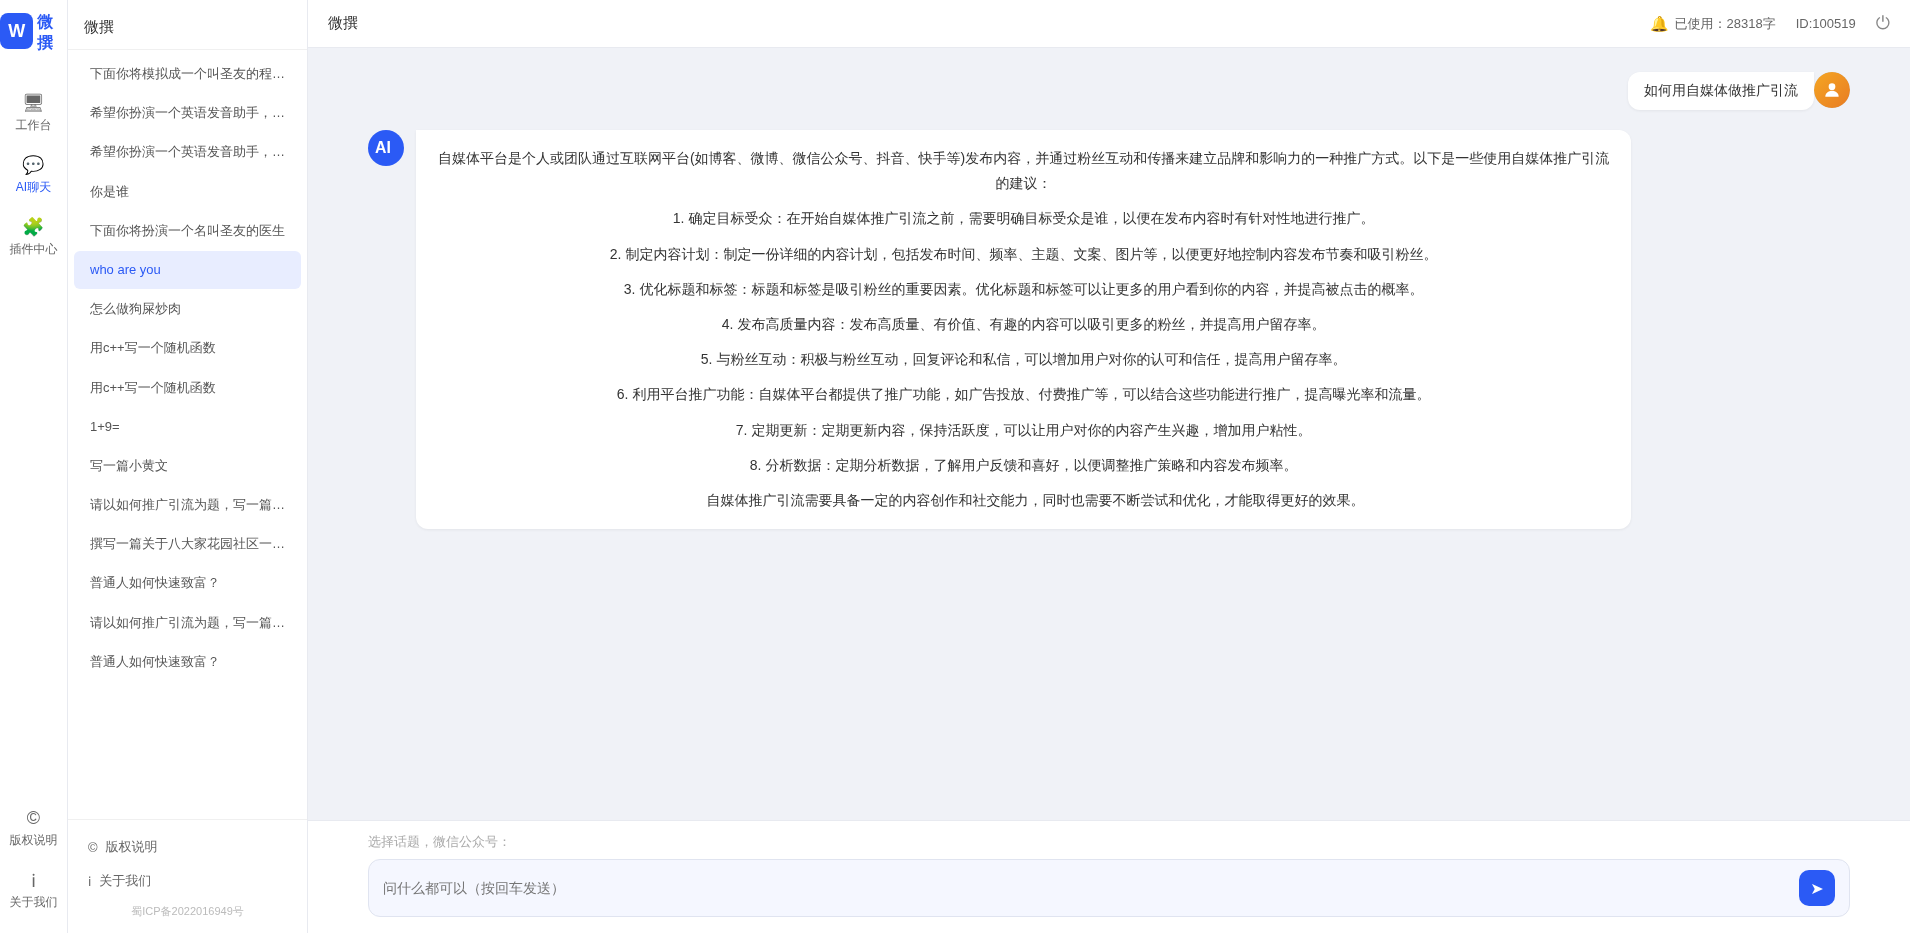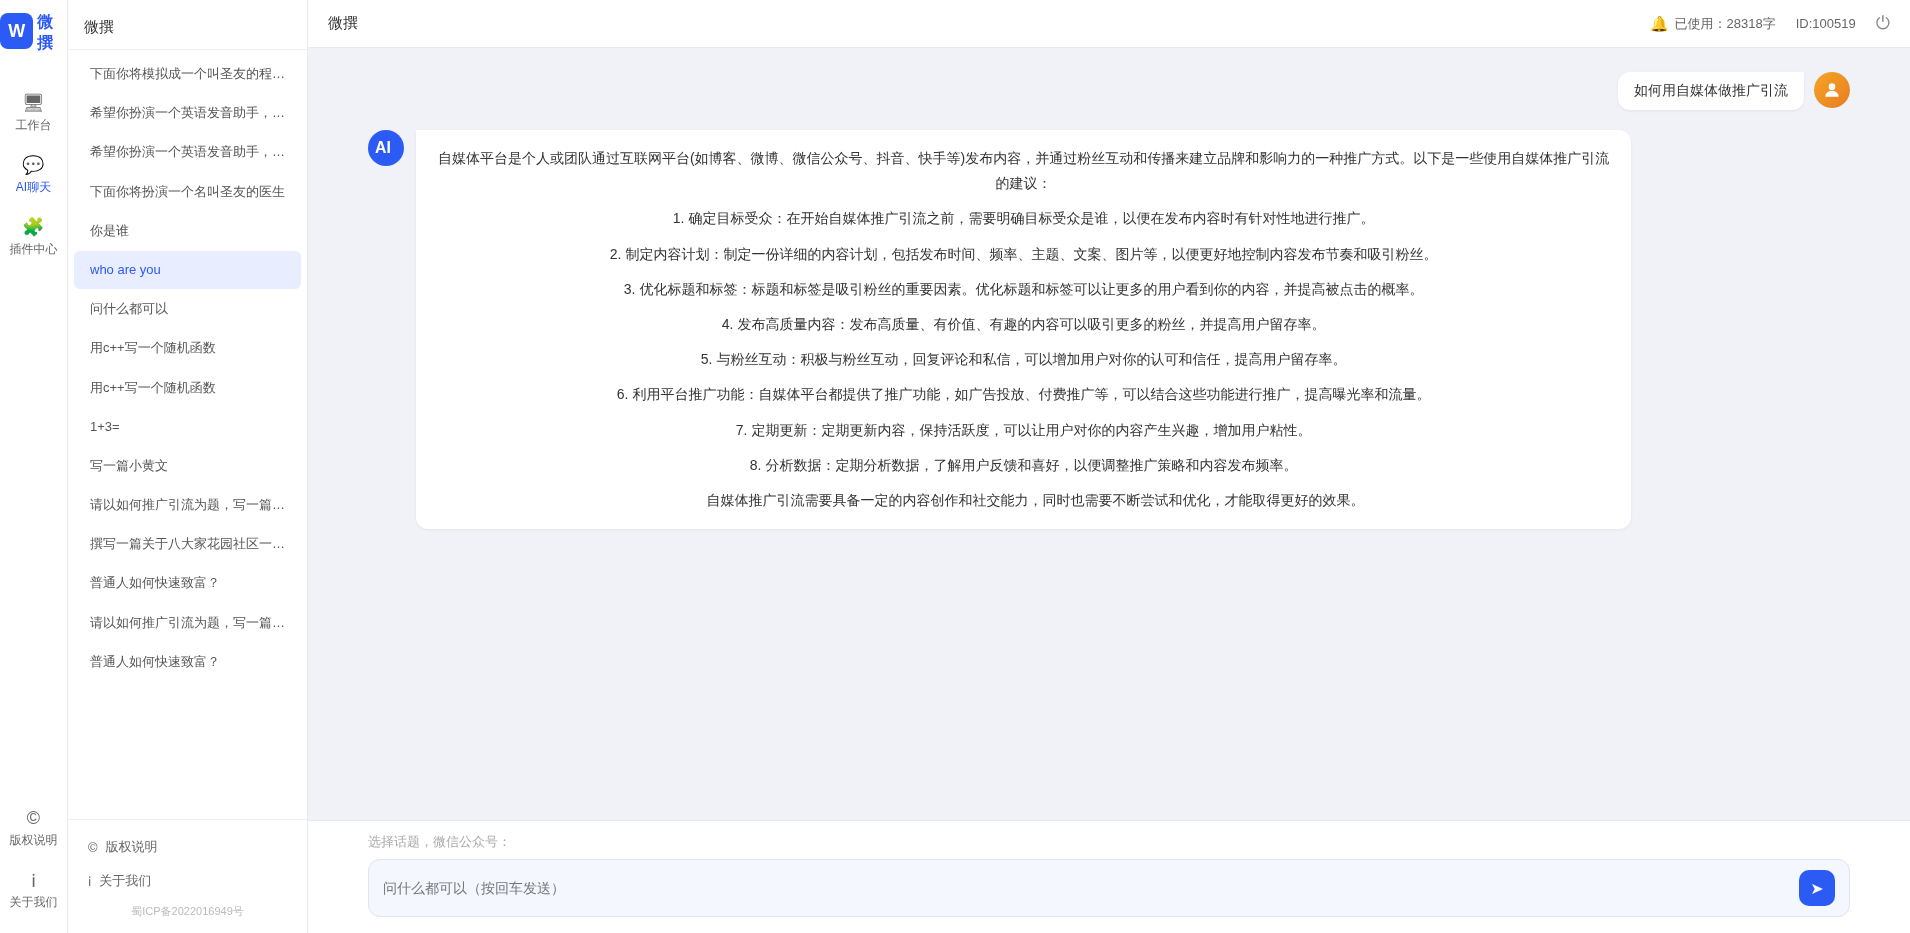--- a/index.html
+++ b/index.html
@@ -191,21 +191,20 @@
       gap: 20px;
     }
     .chat-area::-webkit-scrollbar { width: 6px; }
     .chat-area::-webkit-scrollbar-thumb { background: #ddd; border-radius: 3px; }
 
     
     .msg-user {
       display: flex;
       justify-content: flex-end;
       align-items: flex-start;
-      gap: 10px;
     }
     .msg-user .bubble {
       background: #fff;
       border-radius: 12px 0 12px 12px;
       padding: 10px 16px;
       font-size: 14px;
       color: #333;
       max-width: 60%;
       box-shadow: 0 1px 3px rgba(0,0,0,0.06);
     }
@@ -345,27 +344,27 @@
     </div>
   </div>
 </div>
 
 <div class="sidebar">
   <div class="sidebar-header">微撰</div>
   <div class="sidebar-list">
     <div class="sidebar-item">下面你将模拟成一个叫圣友的程序员、我说...</div>
     <div class="sidebar-item">希望你扮演一个英语发音助手，我提供给你...</div>
     <div class="sidebar-item">希望你扮演一个英语发音助手，我提供给你...</div>
+    <div class="sidebar-item">你是谁</div>
     <div class="sidebar-item">下面你将扮演一个名叫圣友的医生</div>
-    <div class="sidebar-item">你是谁</div>
     <div class="sidebar-item active">who are you</div>
-    <div class="sidebar-item">问什么都可以</div>
+    <div class="sidebar-item">怎么做狗屎炒肉</div>
     <div class="sidebar-item">用c++写一个随机函数</div>
     <div class="sidebar-item">用c++写一个随机函数</div>
-    <div class="sidebar-item">1+3=</div>
+    <div class="sidebar-item">1+9=</div>
     <div class="sidebar-item">写一篇小黄文</div>
     <div class="sidebar-item">请以如何推广引流为题，写一篇大纲</div>
     <div class="sidebar-item">撰写一篇关于八大家花园社区一刻钟便民生...</div>
     <div class="sidebar-item">普通人如何快速致富？</div>
     <div class="sidebar-item">请以如何推广引流为题，写一篇大纲</div>
     <div class="sidebar-item">普通人如何快速致富？</div>
   </div>
   <div class="sidebar-footer">
     <div class="sidebar-footer-item">
       <span>©</span>

